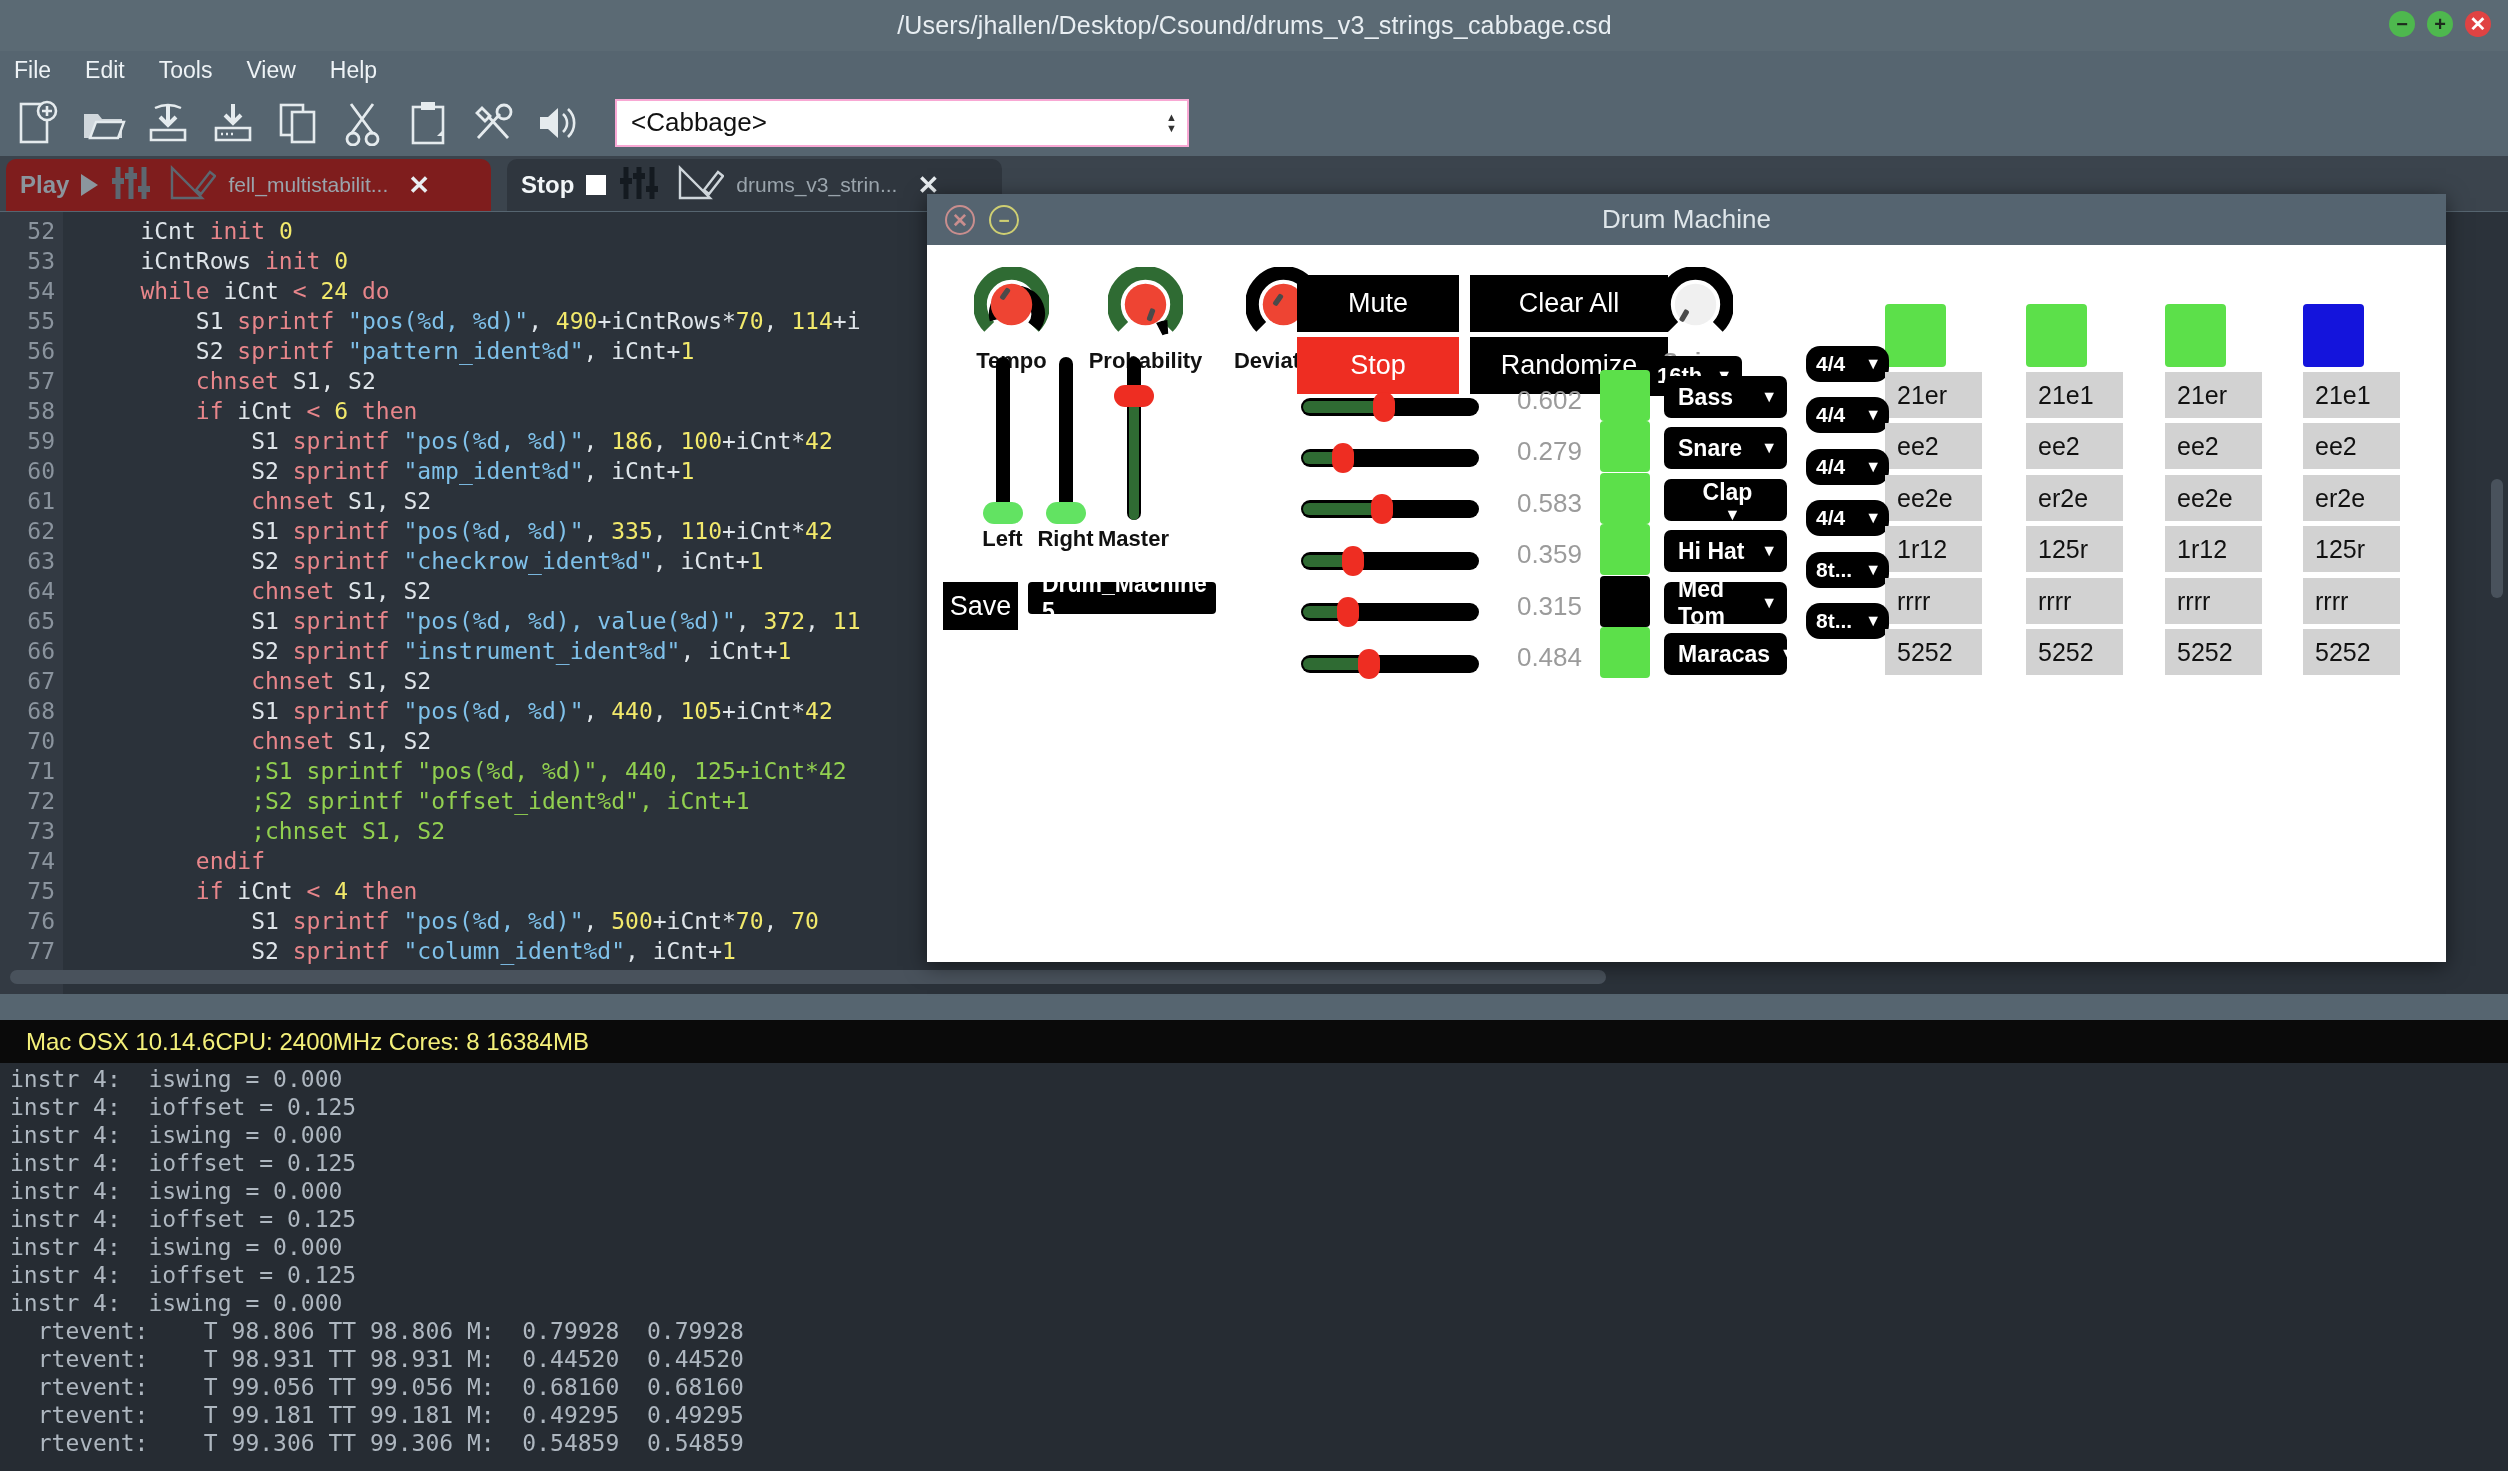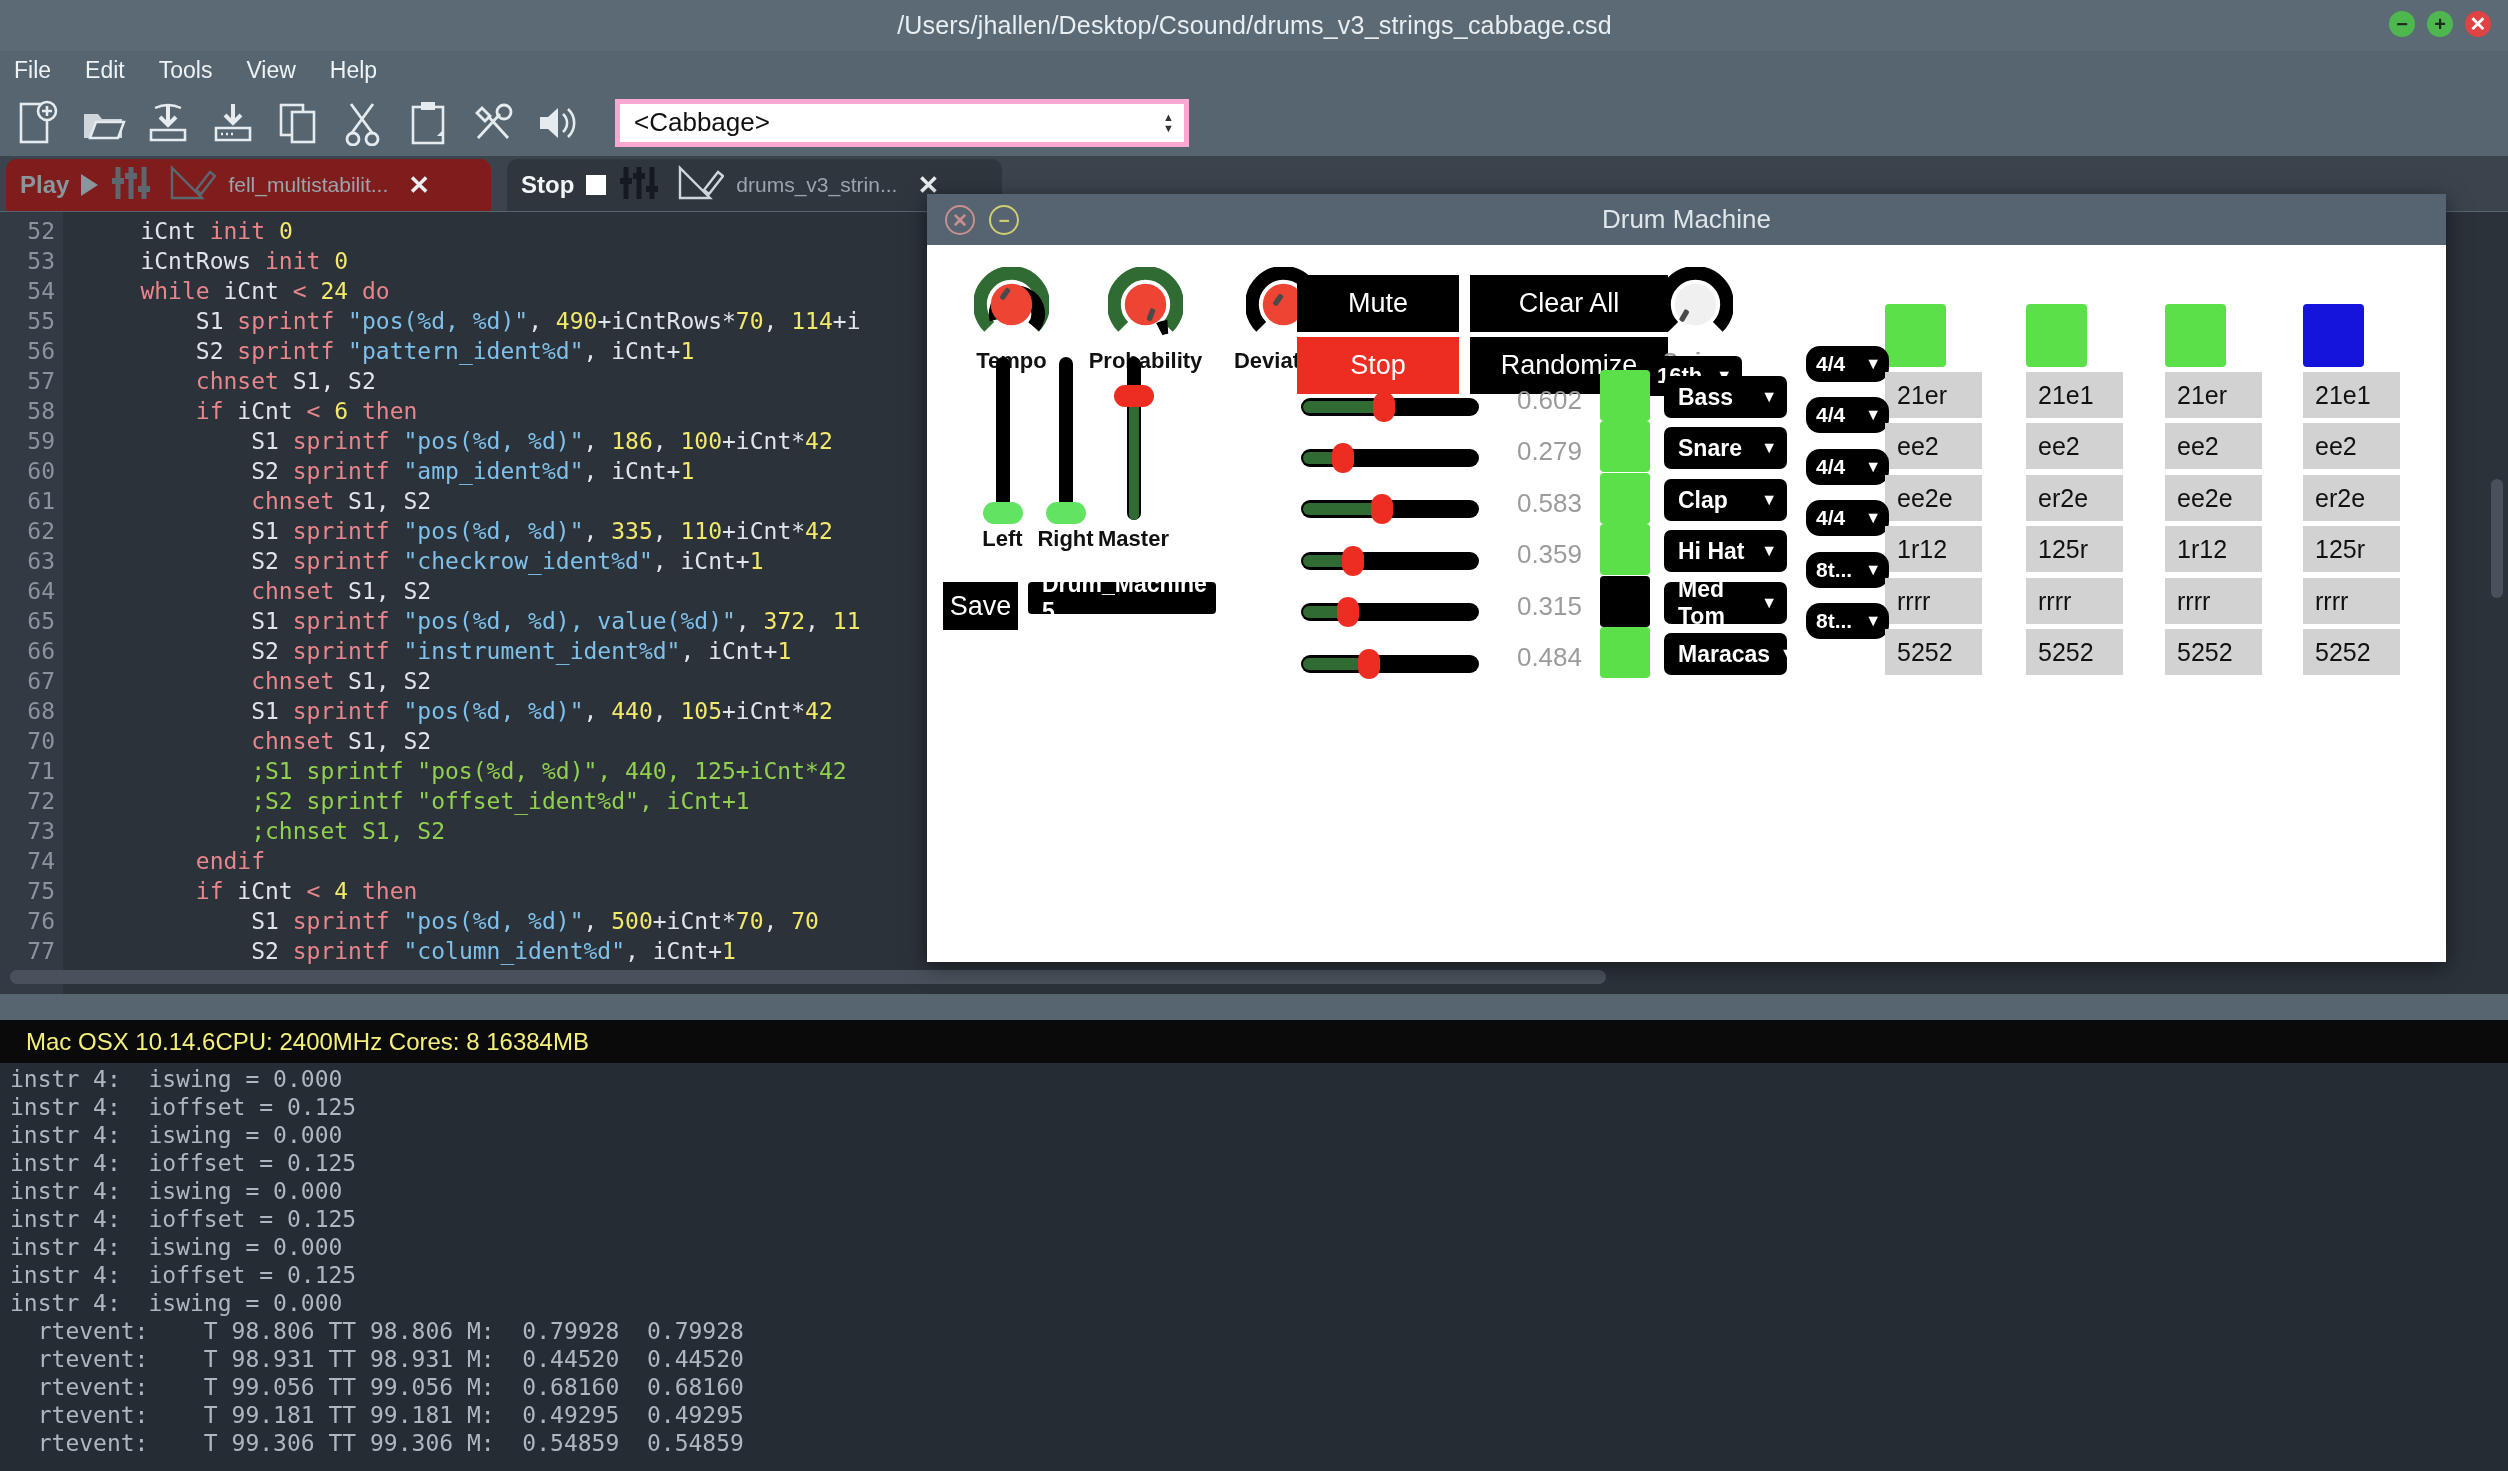--- a/index.html
+++ b/index.html
@@ -51,21 +51,21 @@
     display: flex; align-items: center; padding-left: 10px; gap: 10px;
   }
   .tb-icon {
     width: 55px; height: 53px;
     display: flex; align-items: center; justify-content: center;
   }
   .tb-icon svg { display: block; }
   .combo-cabbage {
     margin-left: 20px;
     width: 574px; height: 48px;
-    background: #ffffff; border: 5px solid #f9a8d4;
+    background: #ffffff; border: 2px solid #f9a8d4;
     display: flex; align-items: center; justify-content: space-between;
     padding: 0 10px 0 14px; box-sizing: border-box;
   }
   .combo-cabbage .val { font-size: 26px; color: #111; }
   .combo-arrows { display: flex; flex-direction: column; gap: 3px; color: #333; }
   .combo-arrows div { font-size: 11px; line-height: 8px; }
 
   
   .tabstrip {
     position: absolute; left: 0; top: 156px; width: 2509px; height: 55px;
@@ -582,21 +582,21 @@
           <div class="pcell" style="left: 1099px; top: 178px; width: 97px; height: 46px;">ee2</div>
           <div class="pcell" style="left: 1238px; top: 178px; width: 97px; height: 46px;">ee2</div>
           <div class="pcell" style="left: 1376px; top: 178px; width: 97px; height: 46px;">ee2</div>
           <div class="hsl" style="left: 374px; top: 251px; width: 178px;">
             <div class="track"></div>
             <div class="fill" style="width: 81px;"></div>
             <div class="thumb" style="left: 81px;"></div>
           </div>
           <div class="hsl-val" style="left: 566px; top: 243px;">0.583</div>
           <div class="led green" style="left: 673px; top: 228px; width: 50px; height: 51px;"></div>
-          <div class="inst-sel" style="left: 737px; top: 234px; width: 123px; height: 42px;">
+          <div class="inst-sel" style="left: 737px; top: 234px; width: 123px; height: 42px; flex-direction: column;">
             <span>Clap</span>
             <span class="caret">▼</span>
           </div>
           <div class="ts-sel" style="left: 879px; top: 204px; width: 83px; height: 36px;">
             <span>4/4</span>
             <span class="caret">▼</span>
           </div>
           <div class="pcell" style="left: 958px; top: 230px; width: 97px; height: 46px;">ee2e</div>
           <div class="pcell" style="left: 1099px; top: 230px; width: 97px; height: 46px;">er2e</div>
           <div class="pcell" style="left: 1238px; top: 230px; width: 97px; height: 46px;">ee2e</div>

